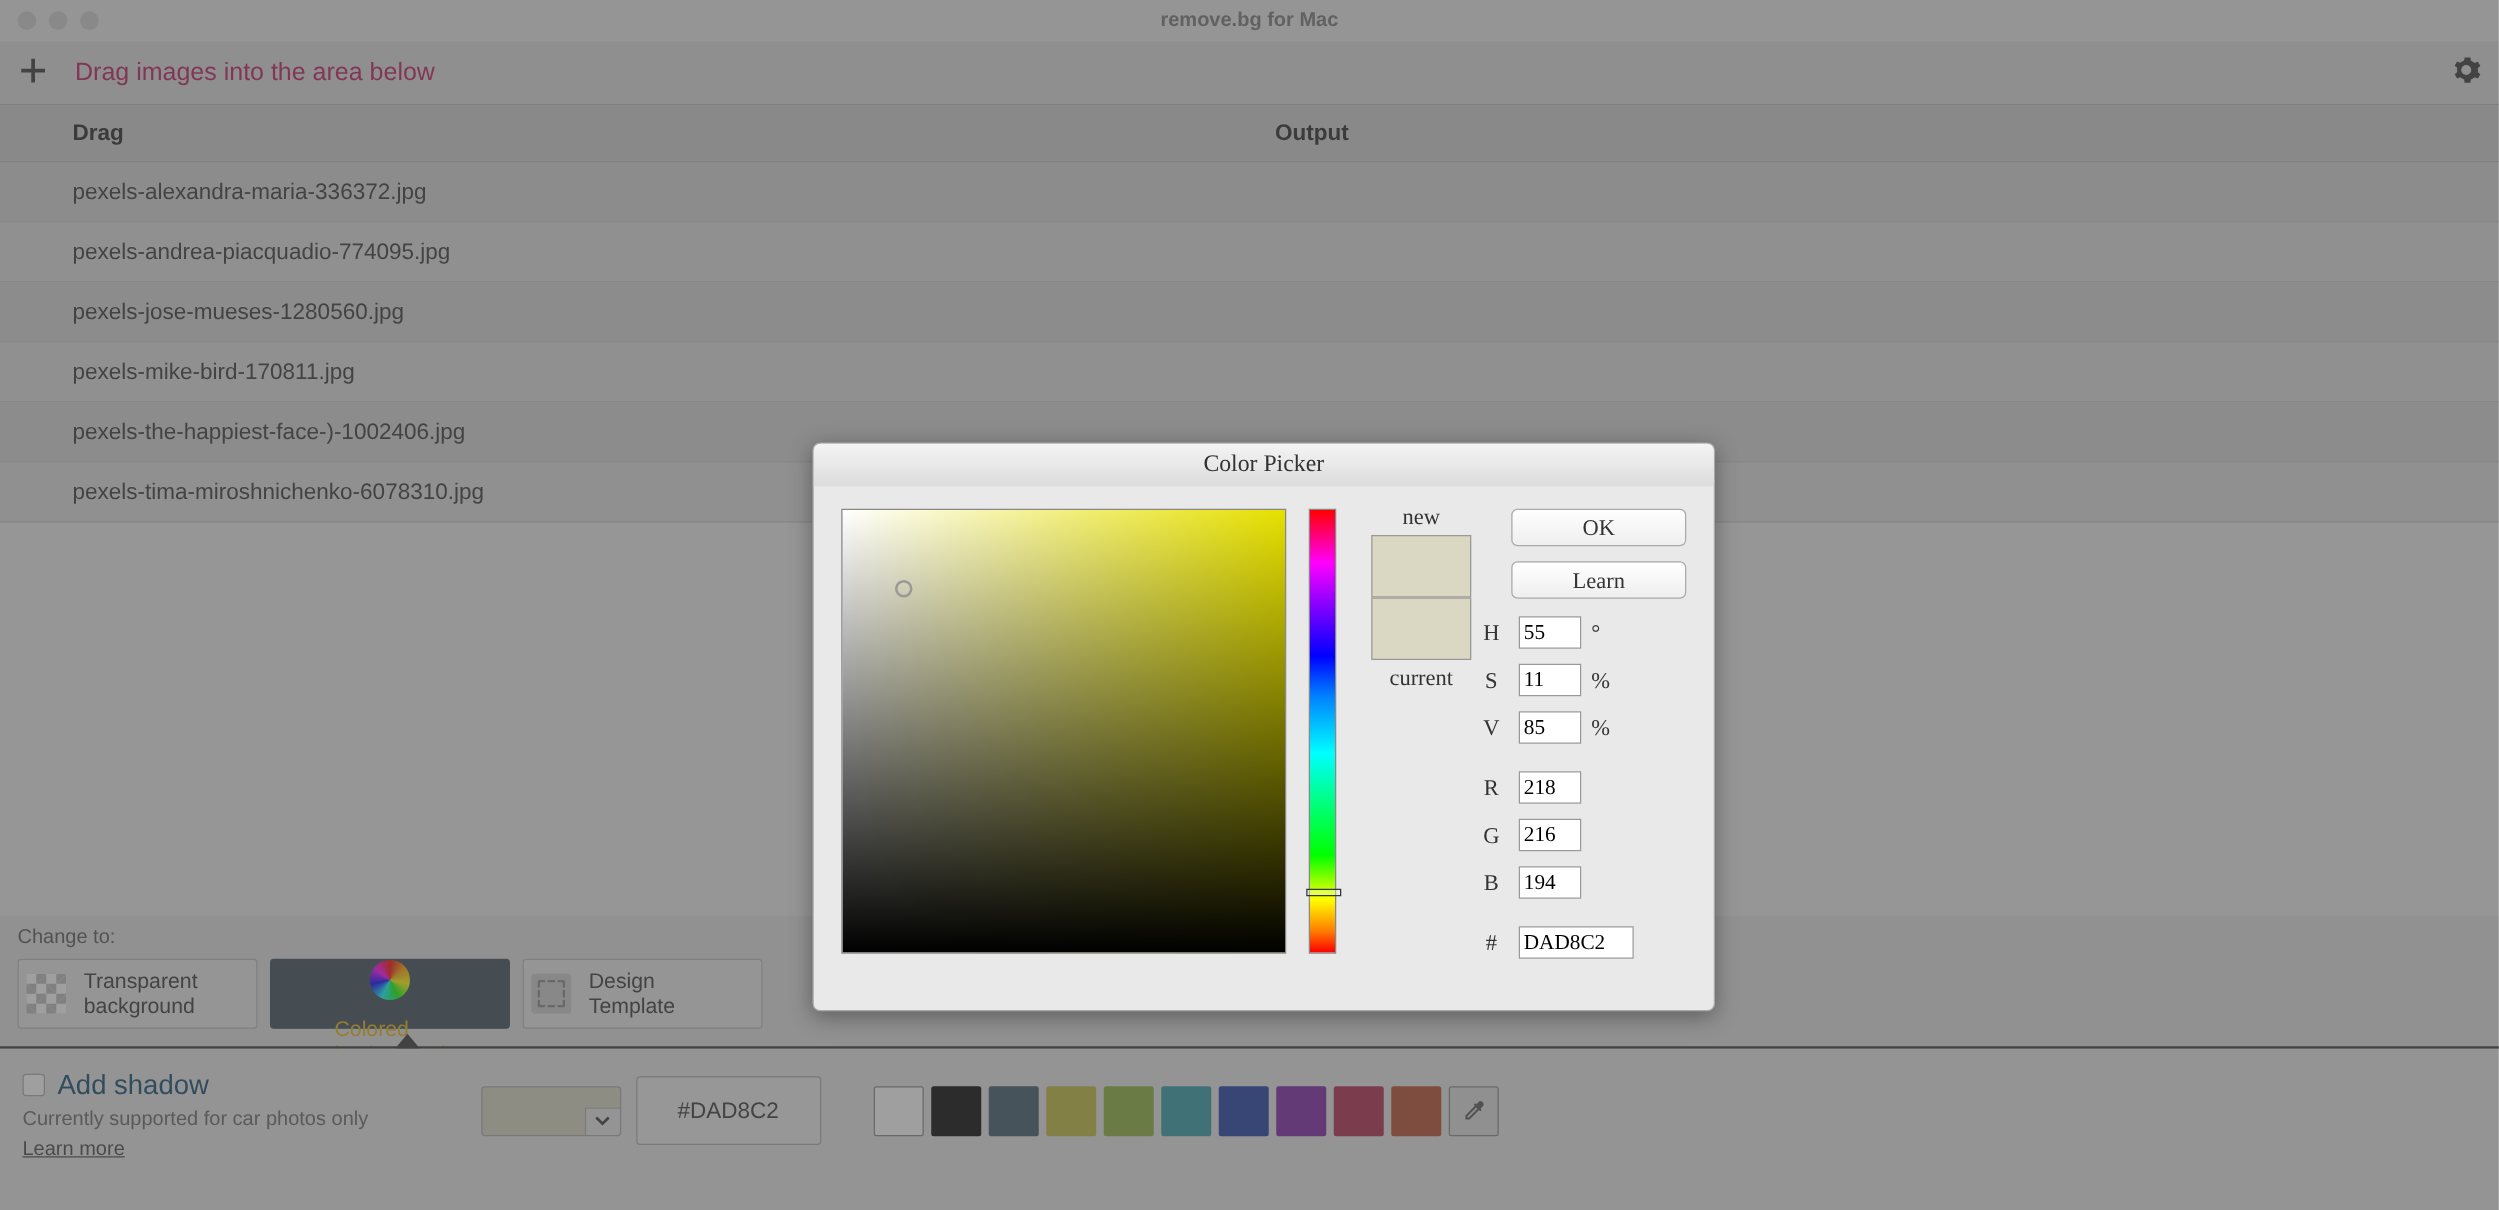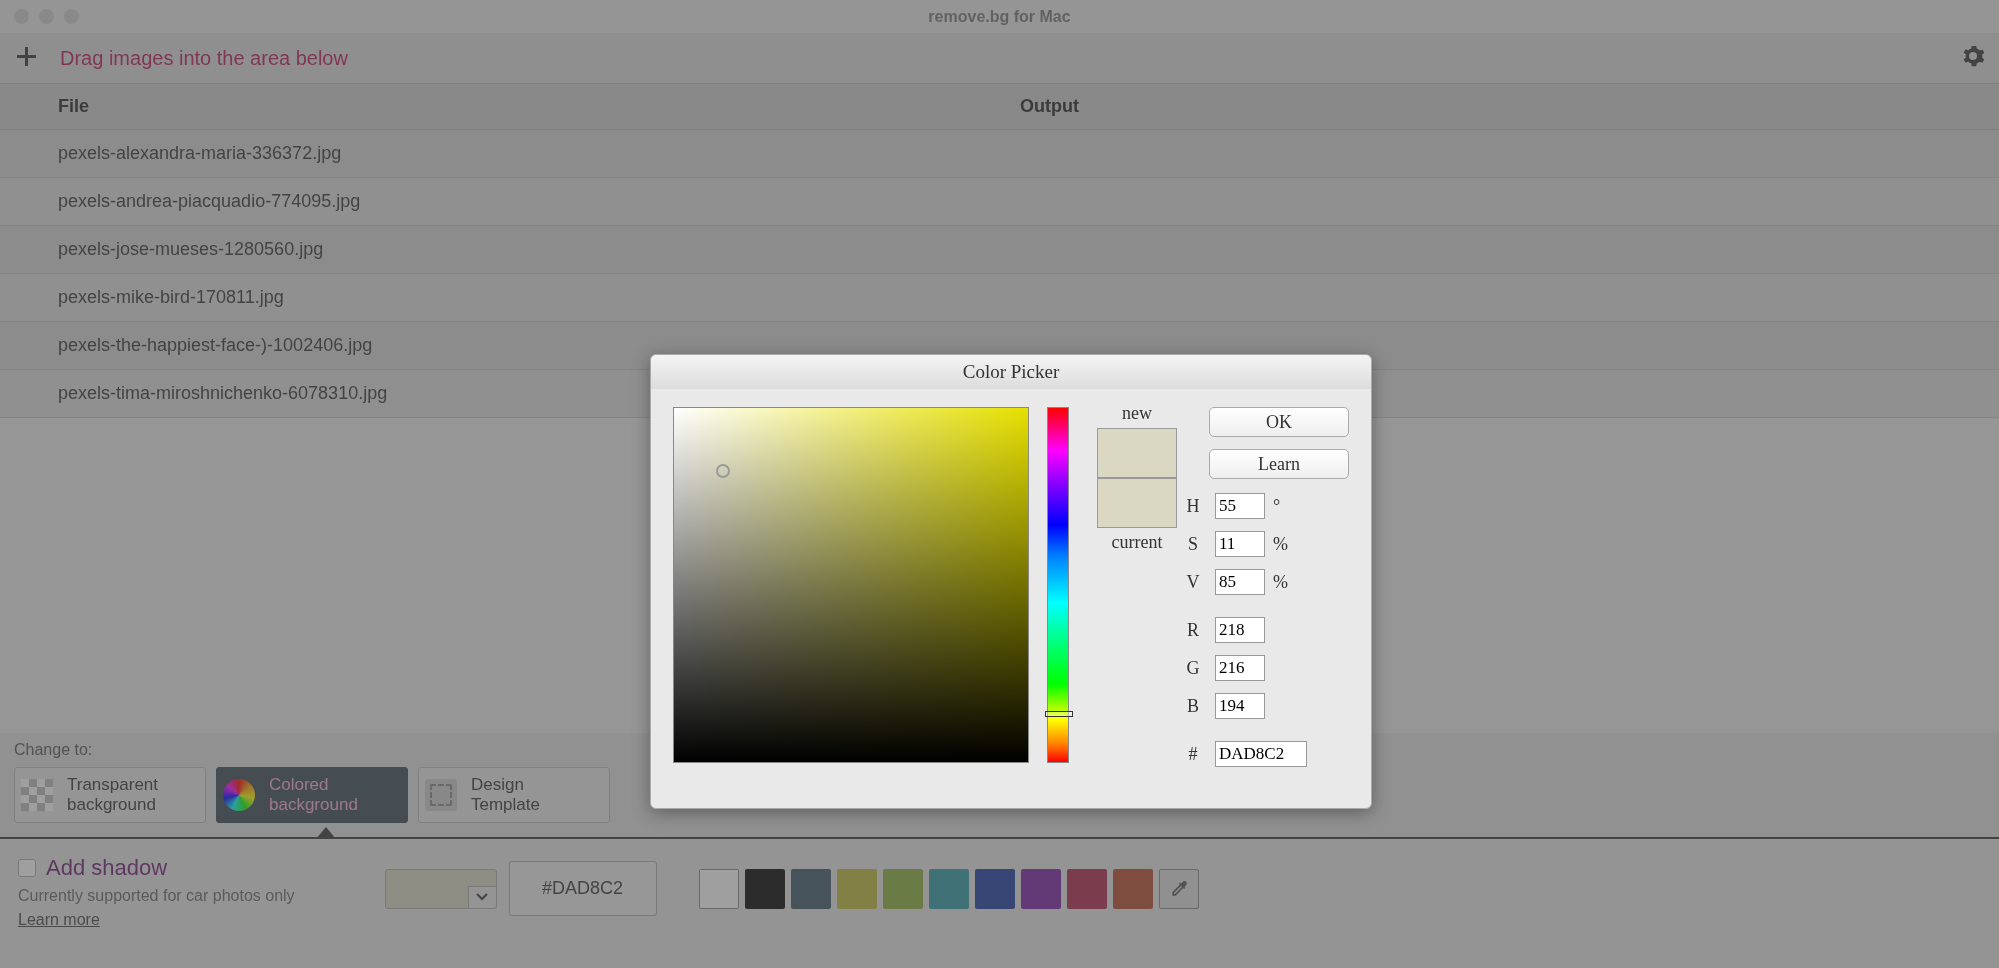--- a/index.html
+++ b/index.html
@@ -19,32 +19,32 @@
   .col-output { }
   .file-row { height:48px; display:flex; align-items:center; font-size:18px; color:#333; padding-left:58px; border-bottom:1px solid #c4c4c4;}
   .file-row:nth-child(odd){ background:#d6d6d6;}
   .file-row:nth-child(even){ background:#dedede;}
   .filelist {}
 
   .bottom-panel { position:absolute; left:0; bottom:130px; height:105px; width:100%; padding:8px 14px; background:#e0e0e0;}
   .change-to-label { font-size:16px; color:#555; margin-bottom:8px;}
   .bg-options { display:flex; gap:10px; }
   .bg-card { display:flex; align-items:center; gap:14px; width:192px; height:56px; border:1px solid #bbb; border-radius:3px; padding:0 6px; background:#e8e8e8;}
-  .bg-card.active { background:#3a4b56; color:#f9a8d4; border-color:#3a4b56;}
+  .bg-card.active { background:#3a4b56; color:#eab308; border-color:#3a4b56;flex-direction:column;}
   .bg-icon { width:32px; height:32px; flex-shrink:0; }
   .bg-card-lines { line-height:1.15; font-size:17px;}
   .arrow-up { position:absolute; left:316px; bottom:-1px; width:0; height:0; border-left:10px solid transparent; border-right:10px solid transparent; border-bottom:12px solid #333;}
 
   .divider { position:absolute; left:0; bottom:129px; height:2px; width:100%; background:#333;}
 
   .shadow-panel { position:absolute; left:0; bottom:0; height:129px; width:100%; background:#e7e7e7; padding:16px 18px; display:flex; gap:30px; align-items:flex-start;}
   .shadow-left { display:flex; flex-direction:column; gap:6px;}
   .shadow-check-row { display:flex; align-items:center; gap:10px;}
   .shadow-check { width:18px; height:18px; border:1px solid #aaa; background:#fff; border-radius:3px;}
-  .shadow-title { font-size:22px; color:#701a75;}
+  .shadow-title { font-size:22px; color:#0c4a6e;}
   .shadow-sub { font-size:16px; color:#666; margin-left:0;}
   .shadow-link { font-size:16px; color:#444; text-decoration:underline;}
   .color-controls { display:flex; align-items:center; gap:12px; margin-left:60px; margin-top:6px;}
   .color-dropdown { width:112px; height:40px; border:1px solid #aaa; background:#d9d7c1; border-radius:3px; position:relative;}
   .color-dropdown .dd-content { position:absolute; right:0; bottom:0; width:28px; height:22px; background:#e6e6e6; border-top:1px solid #aaa; border-left:1px solid #aaa; border-radius:0 0 3px 0; display:flex; align-items:center; justify-content:center;}
   .hex-box { width:148px; height:55px; border:1px solid #aaa; border-radius:3px; background:#eee; display:flex; align-items:center; justify-content:center; font-size:18px; color:#333;}
   .swatch-row { display:flex; gap:6px; margin-left:30px;}
   .swatch { width:40px; height:40px; border-radius:2px;}
   .swatch.outline { border:1px solid #888;}
   .eyedrop { width:40px; height:40px; border:1px solid #888; background:#ddd; display:flex; align-items:center; justify-content:center; border-radius:2px;}
@@ -107,21 +107,21 @@
     </span>
     <span class="drag-label">Drag images into the area below</span>
     <span class="gear-btn">
       <svg viewBox="0 0 24 24">
           <path fill="#333" d="M12 8a4 4 0 1 0 0 8 4 4 0 0 0 0-8zm9.4 4c0 .6-.1 1.2-.2 1.8l2.1 1.6-2 3.4-2.5-1a8 8 0 0 1-3.1 1.8l-.4 2.6H10.7l-.4-2.6a8 8 0 0 1-3.1-1.8l-2.5 1-2-3.4 2.1-1.6a8 8 0 0 1 0-3.6L2.7 8.6l2-3.4 2.5 1a8 8 0 0 1 3.1-1.8L10.7 2h4.6l.4 2.6a8 8 0 0 1 3.1 1.8l2.5-1 2 3.4-2.1 1.6c.1.6.2 1.2.2 1.8z"></path>
         </svg>
     </span>
   </div>
 
   <div class="header-row">
-    <div class="col-file">File</div>
+    <div class="col-file">Drag</div>
     <div class="col-output">Output</div>
   </div>
 
   <div class="filelist">
     <div class="file-row">
         <span>pexels-alexandra-maria-336372.jpg</span>
       </div>
     <div class="file-row">
         <span>pexels-andrea-piacquadio-774095.jpg</span>
       </div>

